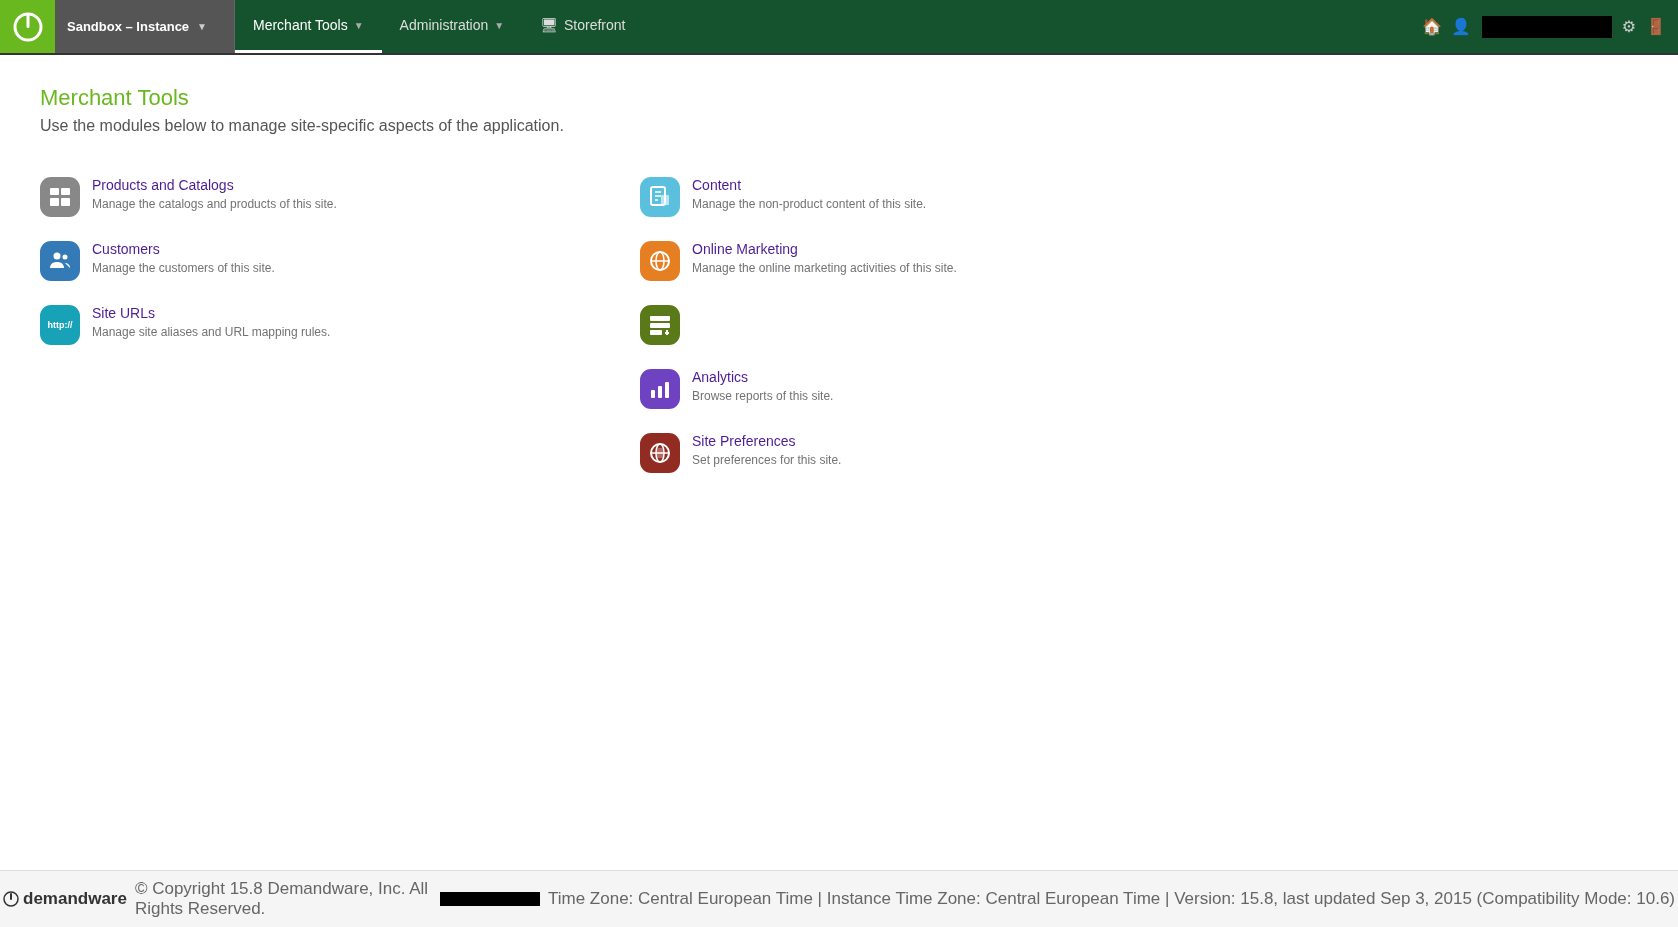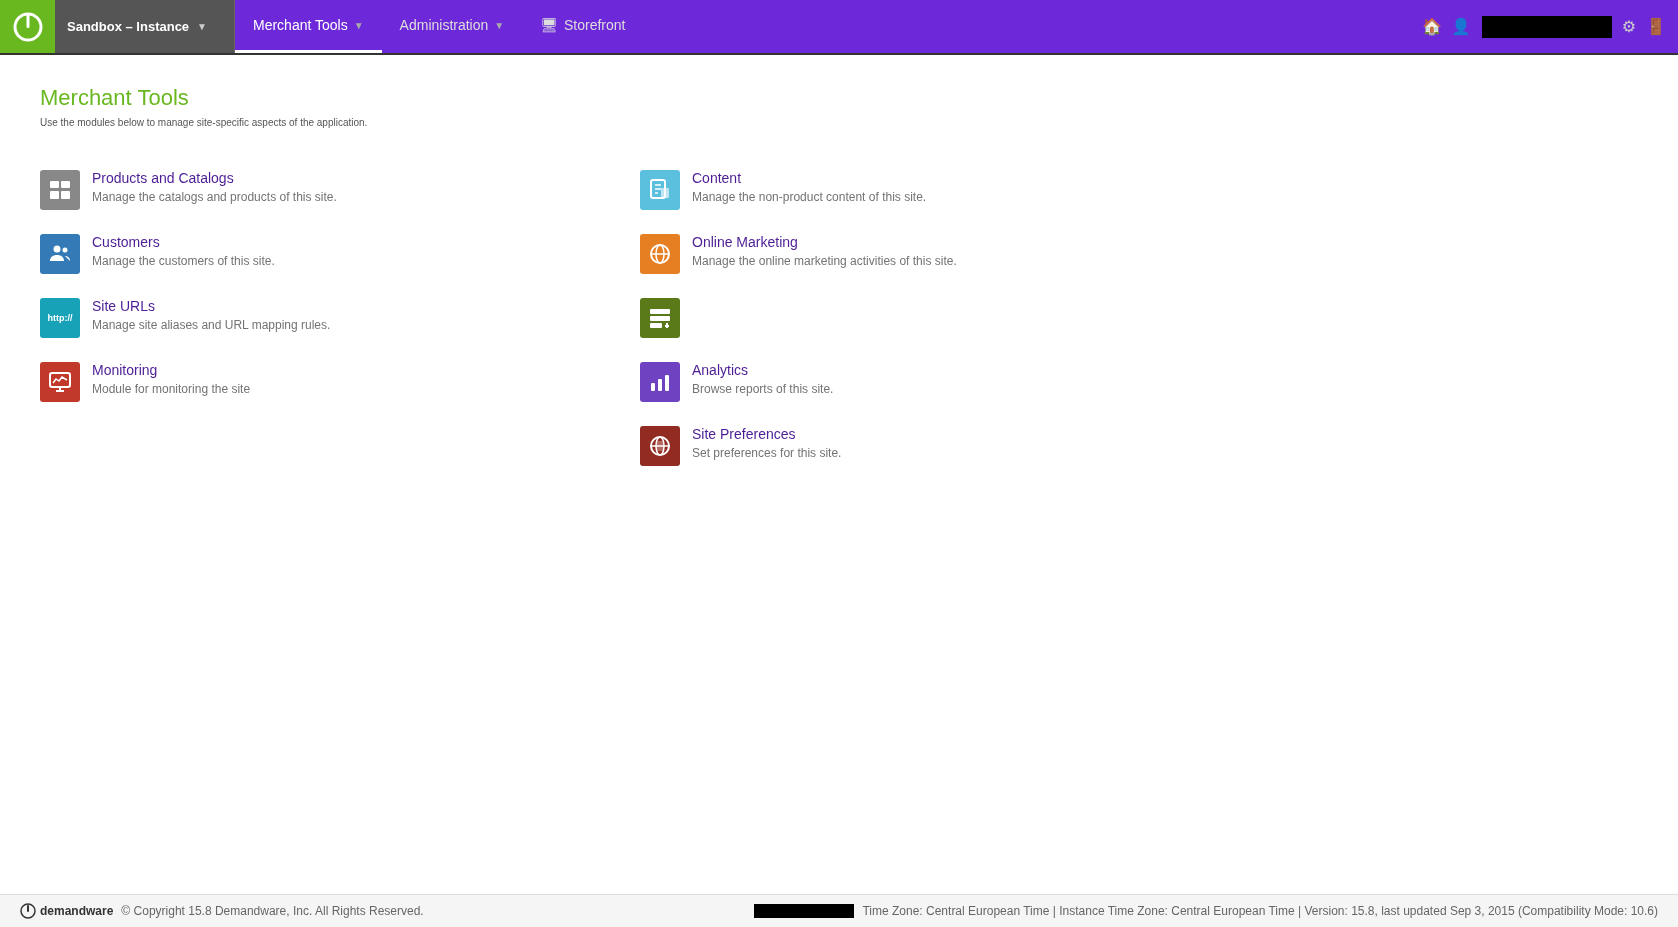--- a/index.html
+++ b/index.html
@@ -2,21 +2,21 @@
 <html><head>
   <meta charset="utf-8">
   <style>
     * { margin: 0; padding: 0; box-sizing: border-box; }
     body { font-family: Arial, sans-serif; font-size: 13px; color: #333; background: #fff; min-height: 927px; display: flex; flex-direction: column; }
 
     
     .header {
       display: flex;
       align-items: stretch;
-      background: #6d28d9;
+      background: #14532d;
       height: 55px;
       border-bottom: 2px solid #333;
     }
     .header-logo {
       background: #6ab820;
       width: 55px;
       display: flex;
       align-items: center;
       justify-content: center;
       flex-shrink: 0;
@@ -90,21 +90,21 @@
       padding: 30px 40px;
     }
     .page-title {
       color: #6ab820;
       font-size: 22px;
       font-weight: normal;
       margin-bottom: 6px;
     }
     .page-subtitle {
       color: #555;
-      font-size: 10px;
+      font-size: 16px;
       margin-bottom: 30px;
     }
 
     
     .modules-grid {
       display: grid;
       grid-template-columns: 1fr 1fr;
       gap: 0;
       max-width: 1200px;
     }
@@ -126,40 +126,40 @@
     }
     .module-desc {
       color: #737373;
       font-size: 12px;
     }
 
     
     .footer {
       background: #f5f5f5;
       border-top: 1px solid #ddd;
-      padding: 8px 20px;
-      display: flex;
-      align-items: center;
-      font-size: 12px;
+      padding: 8px 3px;
+      display: flex;
+      align-items: center;
+      font-size: 17px;
       color: #666;
       gap: 8px;
     }
     .footer-logo {
       display: flex;
       align-items: center;
       gap: 4px;
       color: #333;
       font-weight: bold;
     }
 
     
     .svg-icon {
       width: 40px;
       height: 40px;
-      border-radius: 3px;
+      border-radius: 11px;
       display: flex;
       align-items: center;
       justify-content: center;
       flex-shrink: 0;
     }
   </style>
 </head>
 <body>
 
 <header class="header">
@@ -242,34 +242,20 @@
       <div class="module-item">
         <div class="svg-icon" style="background:#17a2b8;">
           <span style="color:white;font-size:9px;font-weight:bold;text-align:center;line-height:1;">http://</span>
         </div>
         <div class="module-text">
           <a class="module-link">Site URLs</a>
           <span class="module-desc">Manage site aliases and URL mapping rules.</span>
         </div>
       </div>
 
-      <div class="module-item">
-        <div class="svg-icon" style="background:#c0392b;">
-          <svg width="24" height="24" viewBox="0 0 24 24" fill="white">
-            <rect x="2" y="3" width="20" height="14" rx="2" fill="none" stroke="white" stroke-width="2"></rect>
-            <line x1="8" y1="21" x2="16" y2="21" stroke="white" stroke-width="2"></line>
-            <line x1="12" y1="17" x2="12" y2="21" stroke="white" stroke-width="2"></line>
-            <polyline points="5,13 8,9 11,11 14,7 19,10" fill="none" stroke="white" stroke-width="1.5"></polyline>
-          </svg>
-        </div>
-        <div class="module-text">
-          <a class="module-link">Monitoring</a>
-          <span class="module-desc">Module for monitoring the site</span>
-        </div>
-      </div>
 
     </div>
 
     <div>
 
       <div class="module-item">
         <div class="svg-icon" style="background:#5bc0de;">
           <svg width="24" height="24" viewBox="0 0 24 24" fill="white">
             <rect x="3" y="2" width="14" height="18" rx="2" fill="none" stroke="white" stroke-width="2"></rect>
             <line x1="7" y1="7" x2="13" y2="7" stroke="white" stroke-width="1.5"></line>

